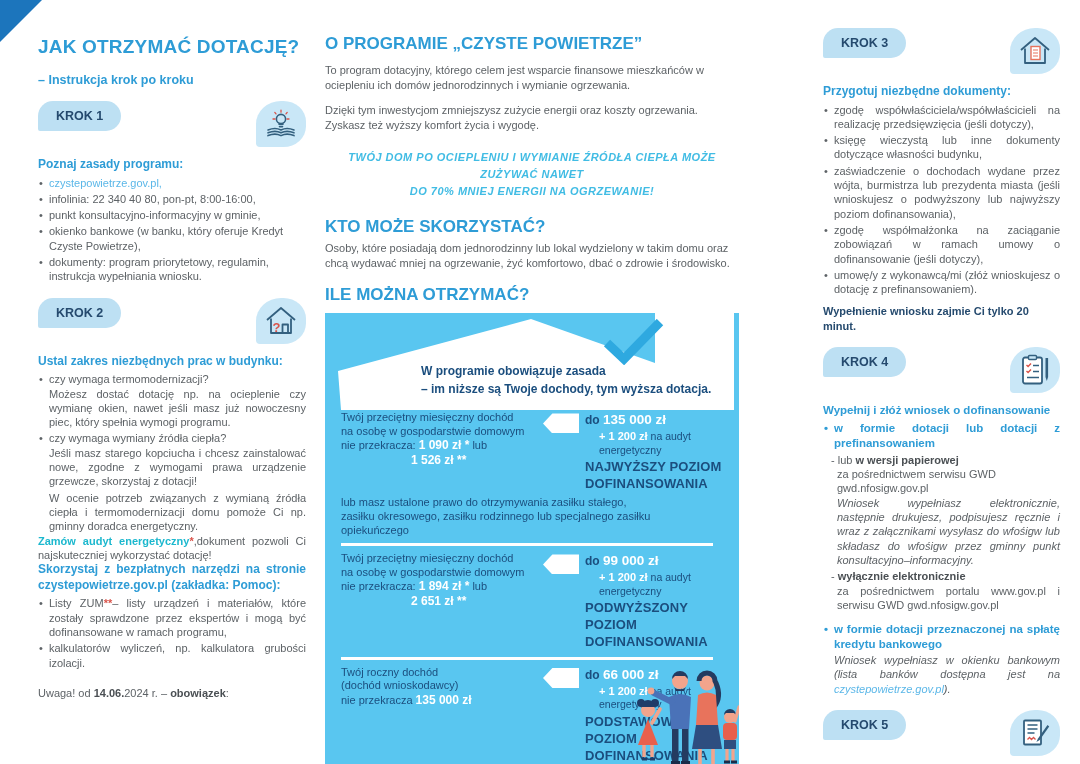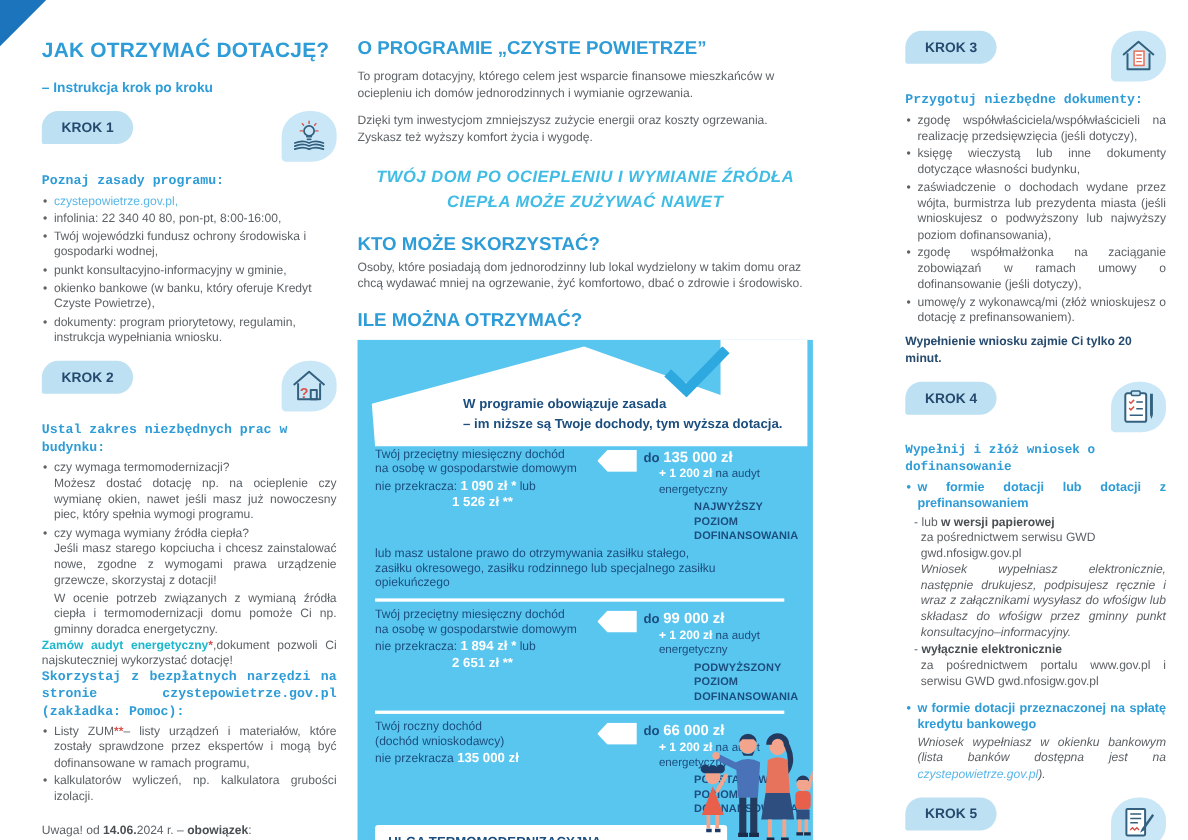--- a/index.html
+++ b/index.html
@@ -8,59 +8,59 @@
   .corner{position:absolute;top:0;left:0;width:0;height:0;
           border-top:42px solid #1C75BC;border-right:42px solid transparent;}
   .col{position:absolute;}
   #col-left{left:38px;top:36px;width:268px;}
   #col-mid{left:325px;top:34px;width:414px;}
   #col-right{left:823px;top:28px;width:237px;}
 
   .h1{color:#2E9CD6;font-size:19px;font-weight:bold;margin:0;letter-spacing:.2px;}
   .h1m{color:#2E9CD6;font-size:17px;font-weight:bold;margin:0;}
   .subtitle{color:#2E9CD6;font-size:12.5px;font-weight:bold;margin-top:15px;}
-  .sec{color:#2E9CD6;font-size:12px;font-weight:bold;margin:0 0 3px 0;line-height:1.3;font-family:Liberation Mono, monospace;}
+  .sec{color:#2E9CD6;font-size:12px;font-weight:bold;margin:0 0 3px 0;line-height:1.3;}
   .step-row{display:flex;justify-content:space-between;align-items:flex-start;margin:14px 0 10px 0;}
   .pill{background:#BDE0F3;color:#254A6E;font-weight:bold;font-size:12.5px;
         padding:8px 18px;border-radius:15px 15px 15px 2px;}
   .blob{width:50px;height:46px;background:#C9E7F7;border-radius:50% 45% 45% 8%;
         display:flex;align-items:center;justify-content:center;flex:none;}
   .blt{list-style:none;margin:0;padding:0;font-size:11px;line-height:1.3;}
   .blt li{padding-left:11px;position:relative;margin-bottom:2px;}
   .blt li::before{content:"•";position:absolute;left:1px;top:0;color:#5D6266;}
   .just{text-align:justify;}
   .link{color:#5BB7E8;}
   .teal{color:#1CB8CE;font-weight:bold;}
   .red{color:#D9534A;font-weight:bold;}
   .navy-b{color:#254A6E;font-weight:bold;}
   .b{font-weight:bold;color:#4A4F53;}
   .p11{font-size:11px;line-height:1.3;margin:0;}
   .mt8{margin-top:8px;} .mt12{} .mt16{margin-top:16px;}
   .indent{padding-left:11px;}
 
   .mid-p{font-size:11px;line-height:1.4;margin:9px 0;}
-  .script{color:#41BCE4;font-size:15px;font-weight:bold;font-style:italic;
+  .script{color:#41BCE4;font-size:11px;font-weight:bold;font-style:italic;
           text-align:center;line-height:1.55;margin:15px 0 17px 0;letter-spacing:.5px;}
 
   #box{position:relative;width:414px;height:460px;background:#59C6F0;margin-top:8px;overflow:hidden;}
   #house-svg{position:absolute;top:0;left:0;}
   #check-svg{position:absolute;left:276px;top:6px;}
   .rule{position:absolute;top:49px;left:96px;color:#1B4E7E;font-size:12px;font-weight:bold;line-height:1.5;}
   #tiers{position:absolute;top:98px;left:16px;width:384px;}
   .tier{display:flex;align-items:flex-start;}
   .t-left{width:198px;color:#1B4E7E;font-size:11px;line-height:1.22;flex:none;}
   .amt-w{color:#fff;font-weight:bold;font-size:12px;}
   .amt2{display:block;margin-left:70px;}
   .t-arrow{width:36px;height:20px;background:#fff;flex:none;margin:2px 0 0 4px;
            clip-path:polygon(100% 0,26% 0,0 50%,26% 100%,100% 100%);}
   .t-right{flex:1;color:#1B4E7E;font-size:10.5px;line-height:1.3;padding-left:6px;}
   .t-do{font-weight:bold;font-size:12px;}
   .t-amount{font-size:13.5px;color:#fff;font-weight:bold;}
   .t-bonus{color:#fff;font-weight:bold;font-size:11px;}
-  .t-level{font-weight:bold;font-size:10px;margin-top:2px;letter-spacing:.1px;margin-left:46px;}
+  .t-level{font-weight:bold;font-size:13px;margin-top:2px;letter-spacing:.1px;}
   .bonus-line{padding-left:14px;}
   .t-extra{color:#1B4E7E;font-size:11px;line-height:1.25;width:312px;margin-top:3px;}
   .divider{height:3px;background:#fff;margin:6px 0;width:372px;}
   .ulga{background:#fff;width:296px;border-radius:3px;padding:8px 12px;margin-top:8px;color:#1B4E7E;}
   .ulga h4{margin:0 0 4px 0;font-size:12px;}
   .ulga p{margin:0;font-size:11px;line-height:1.35;}
   #family{position:absolute;right:0;bottom:0;}
   .blue-blt{list-style:none;margin:0;padding:0;}
   .blue-blt li{padding-left:11px;position:relative;color:#2E9CD6;font-weight:bold;
                font-size:11.5px;line-height:1.3;}
@@ -90,21 +90,20 @@
           <path d="M16 1.2 v2 M9.8 3.4 l1.2 1.5 M22.2 3.4 l-1.2 1.5 M8 10 h2 M22 10 h2"></path>
         </g>
       </svg>
     </span>
   </div>
 
   <div class="sec">Poznaj zasady programu:</div>
   <ul class="blt">
     <li><span class="link">czystepowietrze.gov.pl,</span></li>
   <li>infolinia: 22 340 40 80, pon-pt, 8:00-16:00,</li>
-      <li>Twój wojewódzki fundusz ochrony środowiska i gospodarki wodnej,</li>
       <li>punkt konsultacyjno-informacyjny w gminie,</li>
       <li>okienko bankowe (w banku, który oferuje Kredyt Czyste Powietrze),</li>
       <li>dokumenty: program priorytetowy, regulamin, instrukcja wypełniania wniosku.</li>
     </ul>
 
   <div class="step-row">
     <span class="pill">KROK 2</span>
     <span class="blob">
       <svg width="34" height="32" viewBox="0 0 34 32">
         <g fill="none" stroke="#33607F" stroke-width="1.8" stroke-linejoin="round">
@@ -144,20 +143,21 @@
 
 <div id="col-mid" class="col">
   <div class="h1m">O PROGRAMIE „CZYSTE POWIETRZE”</div>
   <p class="mid-p">To program dotacyjny, którego celem jest wsparcie finansowe mieszkańców w ociepleniu ich domów jednorodzinnych i wymianie ogrzewania.</p>
   <p class="mid-p">
     <span>Dzięki tym inwestycjom zmniejszysz zużycie energii oraz koszty ogrzewania.</span><br>
     <span>Zyskasz też wyższy komfort życia i wygodę.</span>
   </p>
   <div class="script">
     <div>TWÓJ DOM PO OCIEPLENIU I WYMIANIE ŹRÓDŁA CIEPŁA MOŻE ZUŻYWAĆ NAWET</div>
+    <div>DO 70% MNIEJ ENERGII NA OGRZEWANIE!</div>
   </div>
   <div class="h1m">KTO MOŻE SKORZYSTAĆ?</div>
   <p class="mid-p" style="margin-top:4px">Osoby, które posiadają dom jednorodzinny lub lokal wydzielony w takim domu oraz chcą wydawać mniej na ogrzewanie, żyć komfortowo, dbać o zdrowie i środowisko.</p>
   <div class="h1m" style="margin-top:14px">ILE MOŻNA OTRZYMAĆ?</div>
 
   <div id="box">
     <svg id="house-svg" width="414" height="97" viewBox="0 0 414 97">
       <path d="M16 97 L13 58 L206 6 L330 50 L330 0 L409 0 L409 97 Z" fill="#ffffff"></path>
     </svg>
     <svg id="check-svg" width="64" height="46" viewBox="0 0 64 46">

